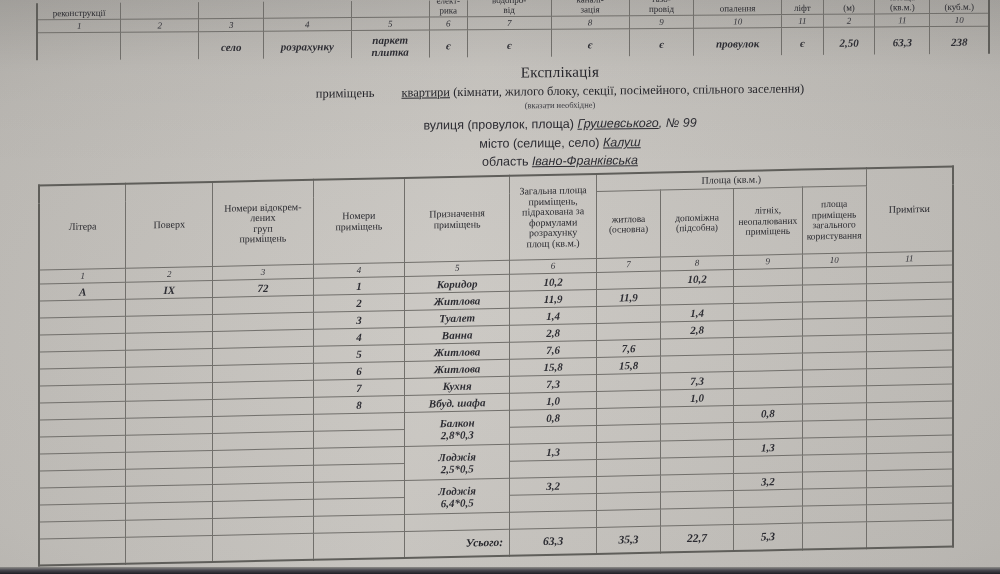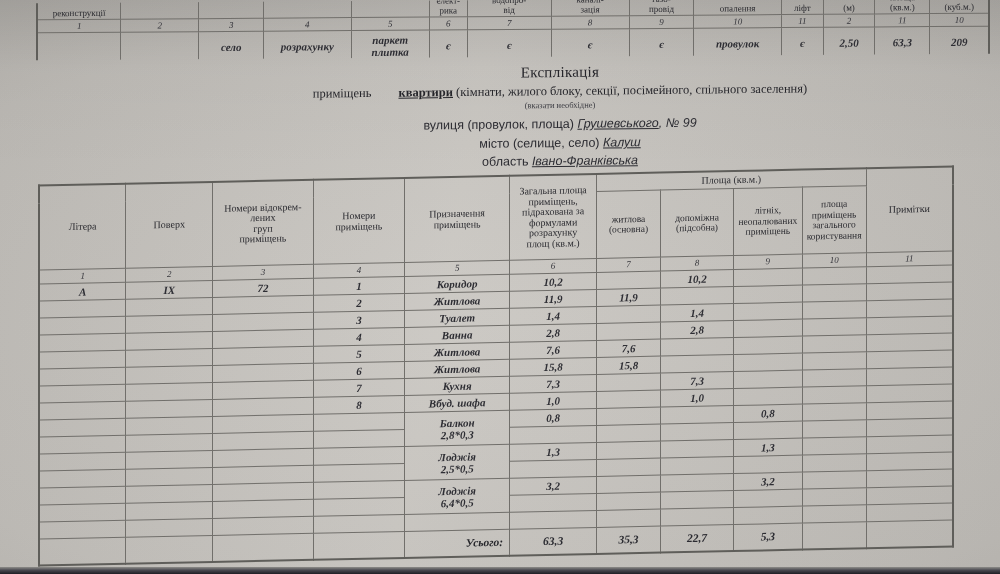--- a/index.html
+++ b/index.html
@@ -23,21 +23,21 @@
   .top-table{margin-top:-31px;}
   .top-table .hrow td{height:44px;vertical-align:bottom;font-size:9px;line-height:10px;white-space:pre-line;padding-bottom:1px;color:#2b2b30;}
   .top-table .nrow td{height:12px;font-size:9px;font-style:italic;line-height:10px;color:#34343a;}
   .top-table .vrow td{height:30px;font-size:11px;font-style:italic;font-weight:600;white-space:pre-line;line-height:12px;color:#2e2e34;}
 
   
   .title-block{width:880px;margin-left:120px;text-align:center;transform:skewY(-0.6deg);}
   .doc-title{font-size:15px;margin-top:7px;letter-spacing:0.3px;}
   .doc-sub{font-size:12.5px;margin-top:3px;}
   .u-fill{text-decoration:underline;}
-  .sub-u{font-weight:700;text-decoration:underline;margin-left:24px;}
+  .sub-u{font-weight:400;text-decoration:underline;margin-left:24px;}
   .doc-note{font-size:8.5px;margin-top:1px;color:#3a3a40;}
   .addr{font-family:"Liberation Sans","DejaVu Sans",sans-serif;font-size:12.5px;color:#2c2c32;}
   .addr-street{margin-top:7px;}
   .addr-city{margin-top:5px;}
   .addr-region{margin-top:4px;}
   .fill{font-style:italic;}
 
   
   .main-wrap{margin:7px 0 0 38px;width:916px;transform:skewY(-1.2deg);}
   .mt td{font-size:9.5px;line-height:10.5px;}
@@ -127,21 +127,21 @@
         <td>паркет
 плитка</td>
         <td>є</td>
         <td>є</td>
         <td>є</td>
         <td>є</td>
         <td>провулок</td>
         <td>є</td>
         <td>2,50</td>
         <td>63,3</td>
-        <td>209</td>
+        <td>238</td>
       </tr>
     </tbody>
         </table>
   </div>
 
   <div class="title-block">
     <div class="doc-title">Експлікація</div>
     <div class="doc-sub"><span>приміщень </span><span class="sub-u">квартири</span><span> (кімнати, жилого блоку, секції, посімейного, спільного заселення)</span></div>
     <div class="doc-note">(вказати необхідне)</div>
     <div class="addr addr-street"><span>вулиця (провулок, площа) </span><span class="fill u-fill">Грушевського</span><span class="fill">, № 99</span></div>

